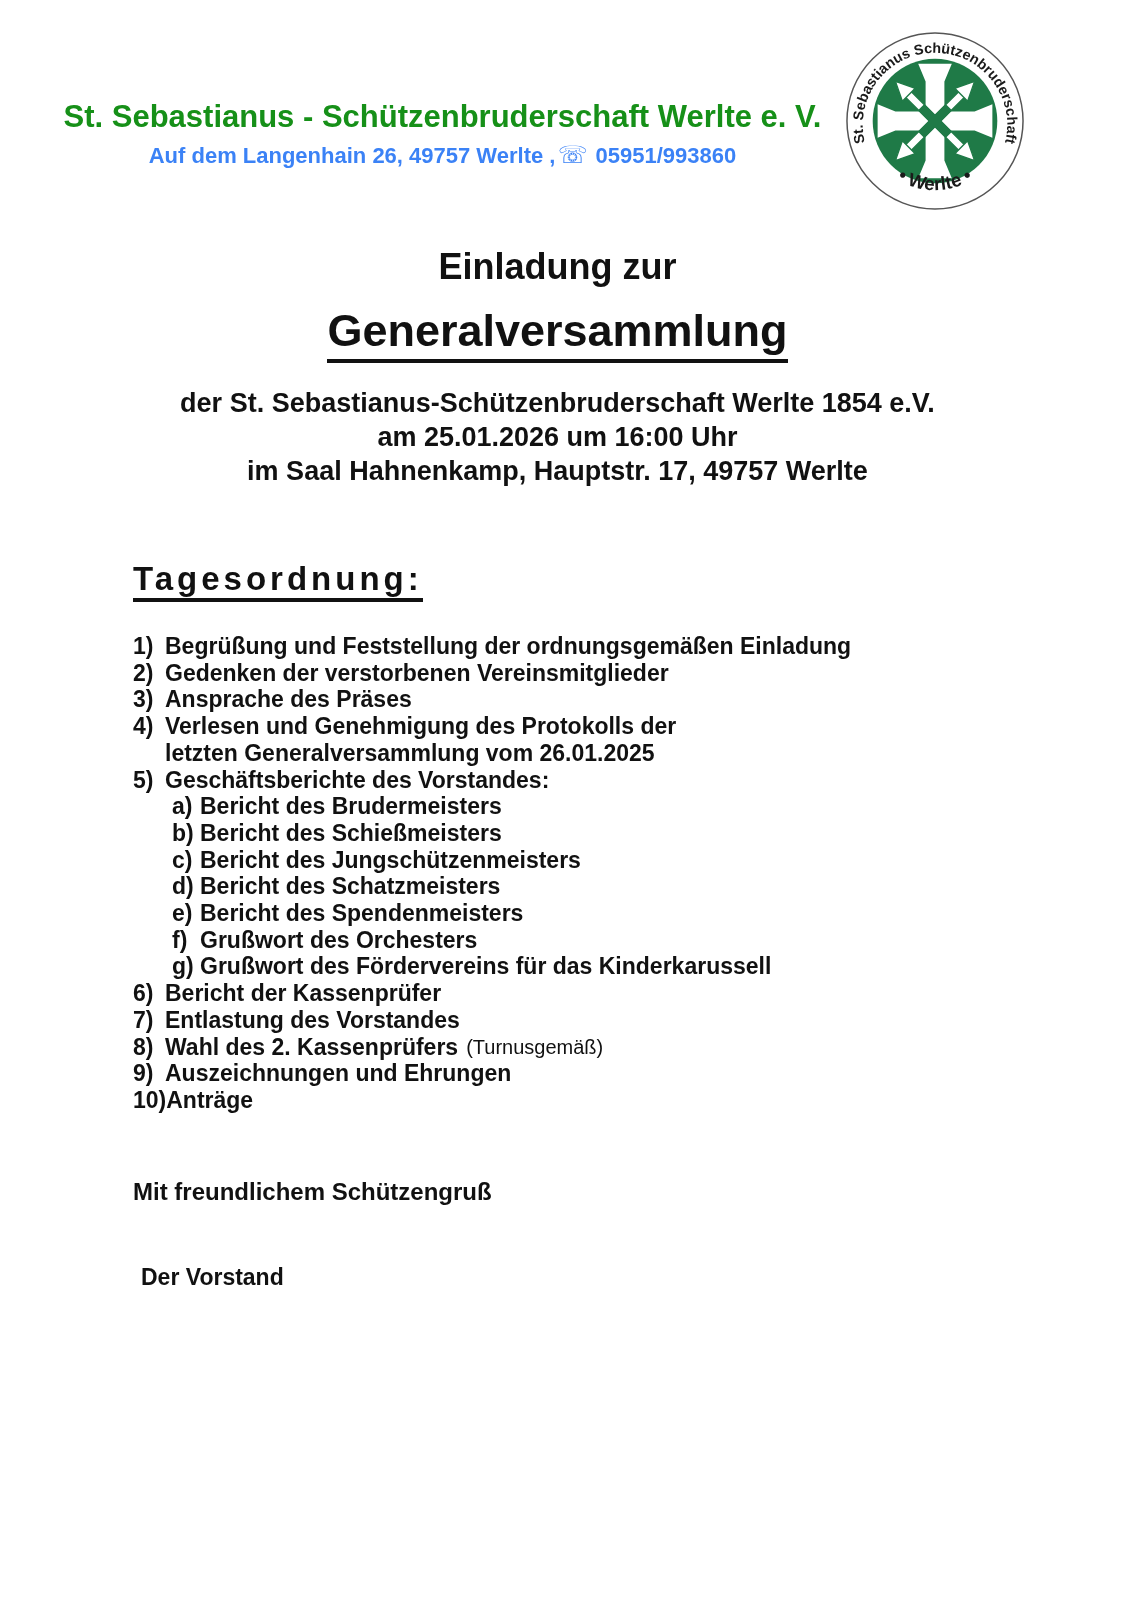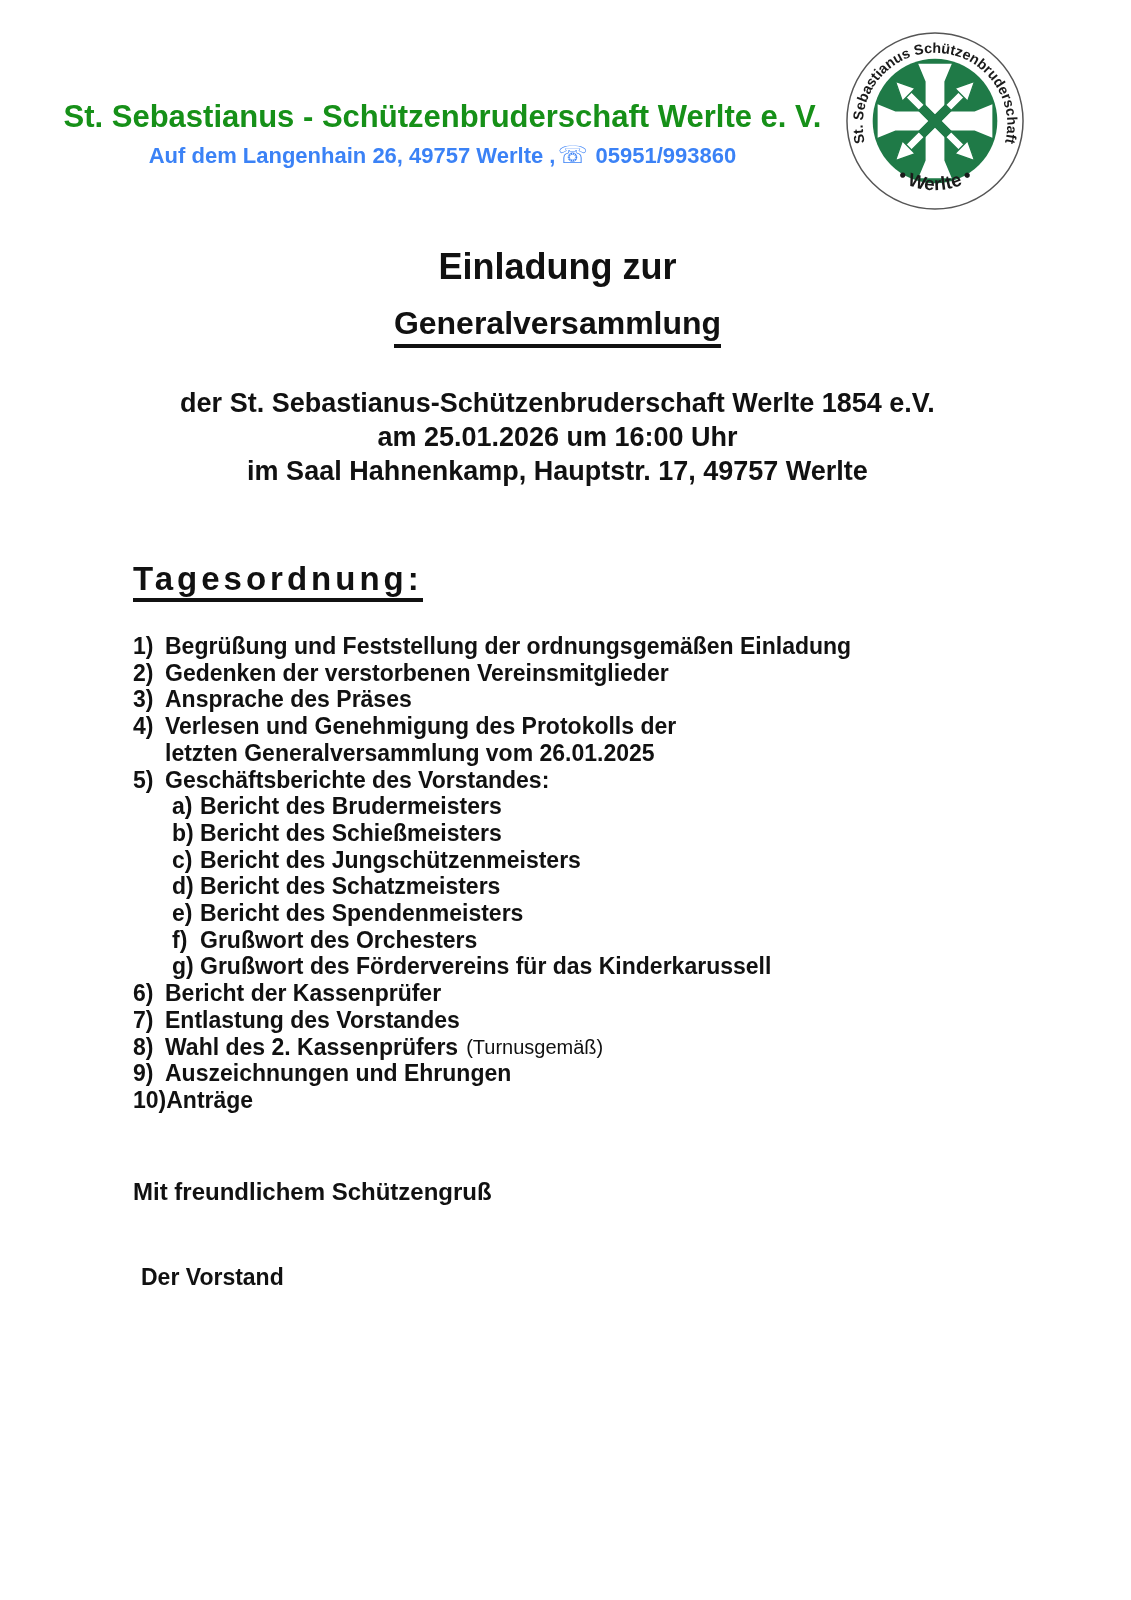--- a/index.html
+++ b/index.html
@@ -33,21 +33,21 @@
   
   .invite-line{
     position:absolute;left:0;top:246px;width:1115px;
     text-align:center;font-size:36px;font-weight:bold;margin:0;
   }
   .main-title-wrap{
     position:absolute;left:0;top:306px;width:1115px;text-align:center;margin:0;
   }
   .main-title{
     display:inline-block;
-    font-size:32px;font-weight:bold;
+    font-size:45px;font-weight:bold;
     border-bottom:4px solid #111;
     padding-bottom:3px;
     line-height:1.1;
   }
   .subtitle{
     position:absolute;left:0;top:386px;width:1115px;
     text-align:center;font-size:27px;font-weight:bold;line-height:34px;margin:0;
   }
   
   .agenda-heading-wrap{position:absolute;left:133px;top:560px;margin:0;}

